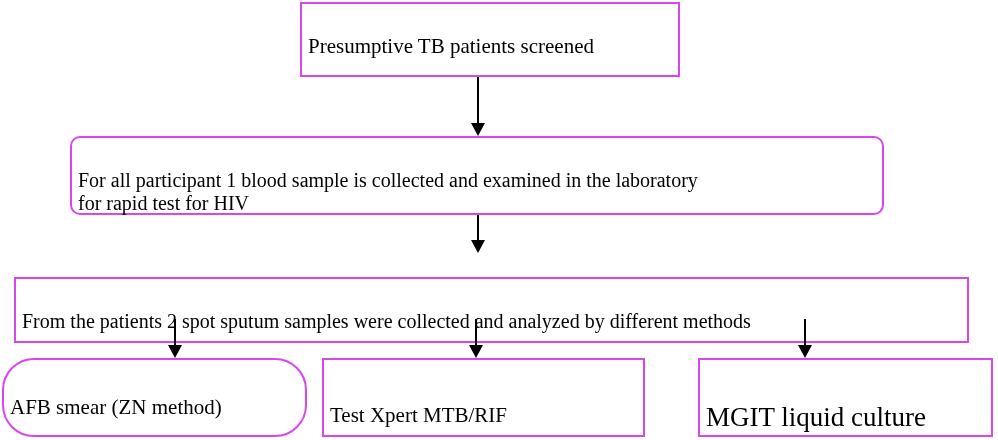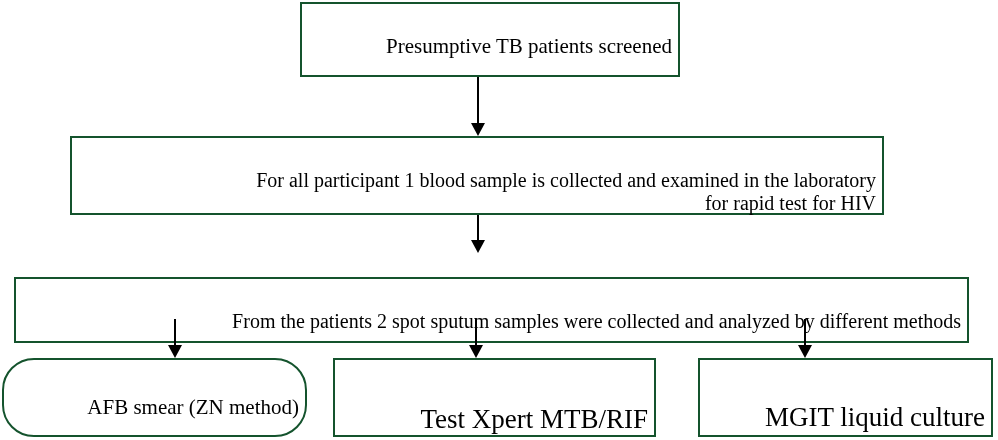--- a/index.html
+++ b/index.html
@@ -12,60 +12,61 @@
     width: 998px;
     height: 440px;
     background: #ffffff;
     overflow: hidden;
     font-family: "Liberation Serif", "DejaVu Serif", serif;
     color: #000000;
   }
   .node {
     position: absolute;
     box-sizing: border-box;
-    border: 2px solid #14532d;
+    border: 2px solid #d946ef;
     background: #ffffff;
-    text-align: right;
+    text-align: left;
     line-height: 1.18;
     color: #000000;
     white-space: pre-line;
   }
   .node .node-text {
     display: block;
     width: 100%;
     padding: 0 6px;
     box-sizing: border-box;
   }
   
   #node-screened {
     left: 300px; top: 2px; width: 380px; height: 75px;
     font-size: 21px;
     padding-top: 5px;
   }
   #node-blood {
     left: 70px; top: 136px; width: 814px; height: 79px;
     font-size: 20px;
     padding-top: 7px;
+    border-radius: 10px;
   }
   #node-sputum {
     left: 14px; top: 253px; width: 955px; height: 66px;
     font-size: 20px;
     padding-top: 7px;
     margin-top: 24px;
   }
   #node-afb {
     left: 2px; top: 358px; width: 305px; height: 79px;
     font-size: 21px;
     padding-top: 10px;
     border-radius: 32px;
   }
   #node-xpert {
-    left: 333px; top: 358px; width: 323px; height: 79px;
-    font-size: 27px;
-    padding-top: 12px;
+    left: 322px; top: 358px; width: 323px; height: 79px;
+    font-size: 21px;
+    padding-top: 18px;
   }
   #node-mgit {
     left: 698px; top: 358px; width: 295px; height: 79px;
     font-size: 27px;
     padding-top: 10px;
   }
   
   .connector {
     position: absolute;
   }

